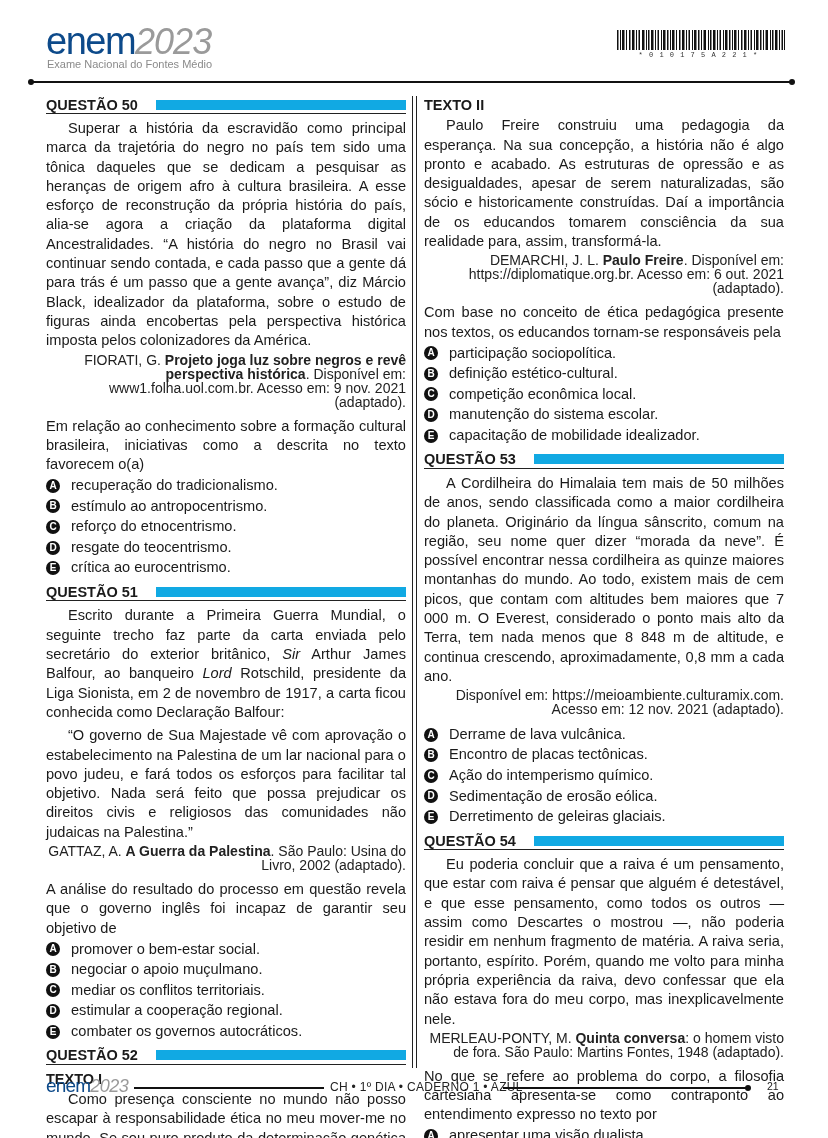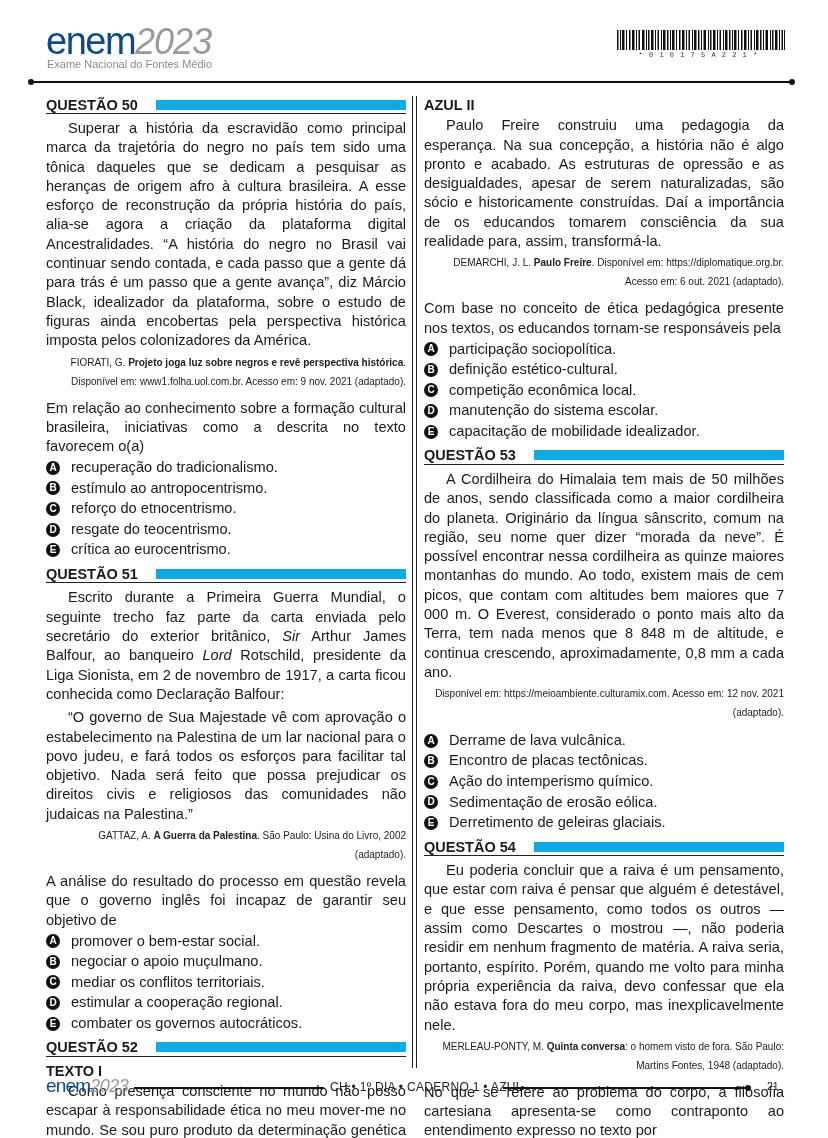--- a/index.html
+++ b/index.html
@@ -20,21 +20,21 @@
   .col-left { left: 46px; }
   .col-right { left: 424px; }
   .col-divider { position: absolute; left: 412px; top: 96px; width: 5px; height: 972px; border-left: 1.5px solid #222; border-right: 1.5px solid #222; }
 
   .q-head { display: flex; align-items: center; border-bottom: 1.5px solid #222; height: 18px; margin-bottom: 5px; }
   .q-title { font-weight: bold; font-size: 14.5px; white-space: nowrap; padding-right: 18px; line-height: 18px; }
   .q-bar { flex: 1; height: 10px; background: #11a9e3; }
 
   .texto-title { font-weight: bold; font-size: 14.5px; margin-bottom: 1px; }
   p.para { text-align: justify; text-indent: 22px; }
-  .src { text-align: right; font-size: 10px; line-height: 19px; color: #222; margin-top: 2px; margin-bottom: 8px; }
+  .src { text-align: right; font-size: 14px; line-height: 14px; color: #222; margin-top: 2px; margin-bottom: 8px; }
   .src b { font-weight: bold; }
   .stem { text-align: justify; margin-bottom: 1px; }
   .opts { list-style: none; margin-bottom: 5px; }
   .opt { display: flex; align-items: center; height: 20.6px; }
   .opt-badge { width: 14px; height: 14px; border-radius: 50%; background: #111; color: #fff; font-size: 10px; font-weight: bold; display: inline-flex; align-items: center; justify-content: center; margin-right: 11px; flex-shrink: 0; line-height: 1; }
   .opt-text { font-size: 14.6px; }
 
   .footer { position: absolute; left: 0; top: 1076px; width: 828px; height: 24px; }
   .f-logo { position: absolute; left: 46px; top: 0px; line-height: 1; }
   .f-enem { font-size: 19px; color: #0d4a8a; letter-spacing: -0.8px; }
@@ -193,21 +193,21 @@
     <p class="para">Como presença consciente no mundo não posso escapar à responsabilidade ética no meu mover-me no mundo. Se sou puro produto da determinação genética ou cultural ou de classe, sou irresponsável pelo que faço no meu mover-me no mundo e, se careço de responsabilidade, não posso falar em ética.</p>
 
   </section>
 </div>
 
 <div class="col-divider"></div>
 
 <div class="col col-right">
 
   <section>
-    <div class="texto-title">AZUL II</div>
+    <div class="texto-title">TEXTO II</div>
     <p class="para">Paulo Freire construiu uma pedagogia da esperança. Na sua concepção, a história não é algo pronto e acabado. As estruturas de opressão e as desigualdades, apesar de serem naturalizadas, são sócio e historicamente construídas. Daí a importância de os educandos tomarem consciência da sua realidade para, assim, transformá-la.</p>
     <div class="src"><span>DEMARCHI, J. L. </span><b>Paulo Freire</b><span>. Disponível em: https://diplomatique.org.br. Acesso em: 6 out. 2021 (adaptado).</span></div>
     <p class="stem">Com base no conceito de ética pedagógica presente nos textos, os educandos tornam-se responsáveis pela</p>
     <ul class="opts">
       <li class="opt">
           <span class="opt-badge">A</span>
           <span class="opt-text">participação sociopolítica.</span>
         </li>
       <li class="opt">
           <span class="opt-badge">B</span>

